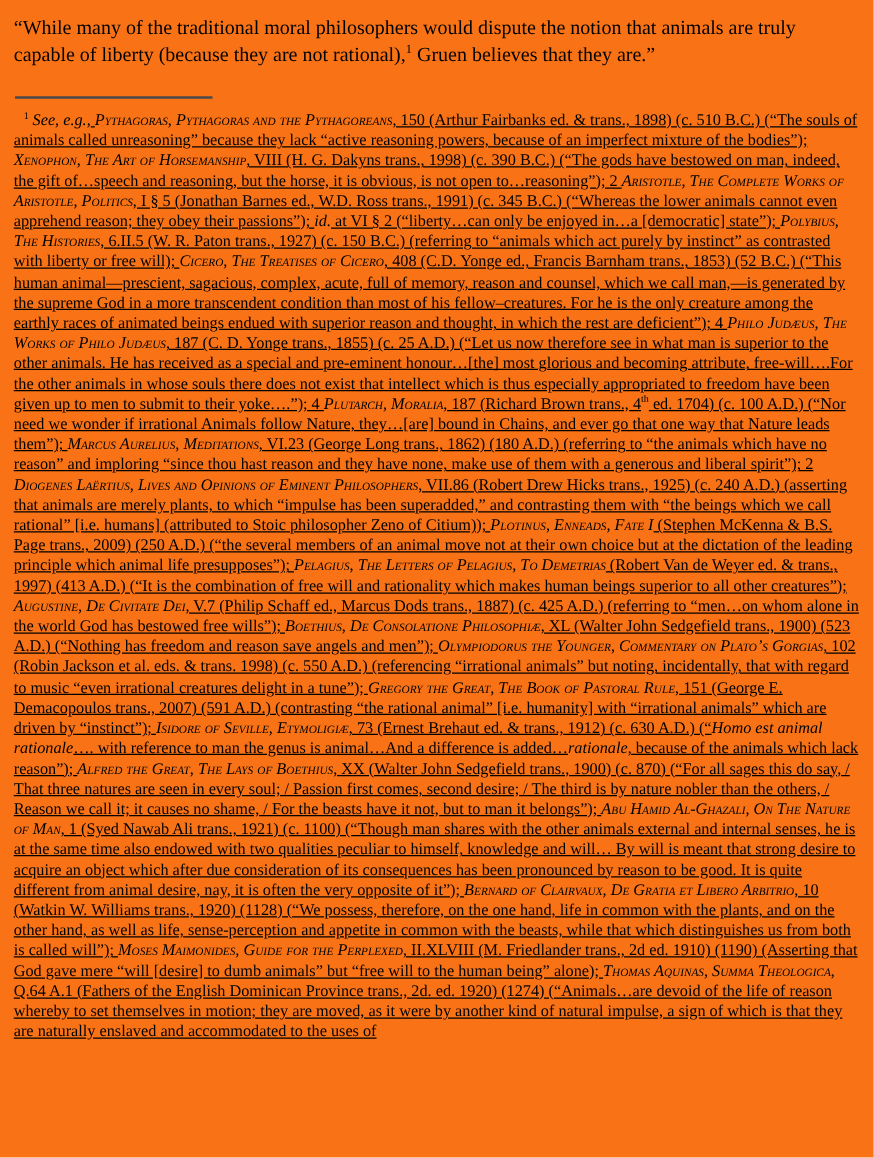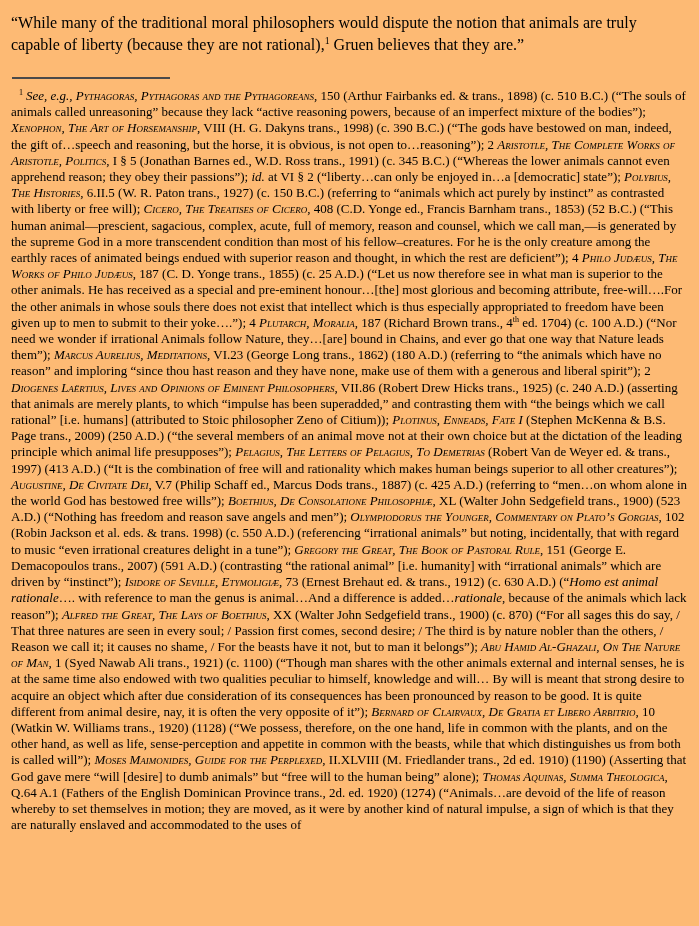--- a/index.html
+++ b/index.html
@@ -6,21 +6,21 @@
     margin: 0;
     padding: 0;
     background: #ffffff;
   }
   .page {
     position: relative;
     width: 699px;
     height: 926px;
     box-sizing: border-box;
     padding: 10px 11px 0 11px;
-    background: #fdba74;
+    background: #f97316;
     color: #000000;
     font-family: "Liberation Serif", "DejaVu Serif", serif;
     overflow: hidden;
   }
   .quote {
     margin: 2px 0 0 0;
     font-size: 16px;
     line-height: 22px;
     text-align: left;
   }
@@ -39,21 +39,21 @@
   .footnote {
     margin: 0;
     font-size: 13px;
     line-height: 16.2px;
     text-align: left;
     text-indent: 8px;
   }
   .fn-marker {
     margin-right: 3px;
   }
-  .seg-n { font-style: normal; }
+  .seg-n { font-style: normal; text-decoration: underline; }
   .seg-i { font-style: italic; }
   .seg-sc { font-variant: small-caps; font-style: italic; }
   .seg-sup {
     vertical-align: super;
     font-size: 0.62em;
     line-height: 0;
   }
 </style>
 </head>
 <body>

